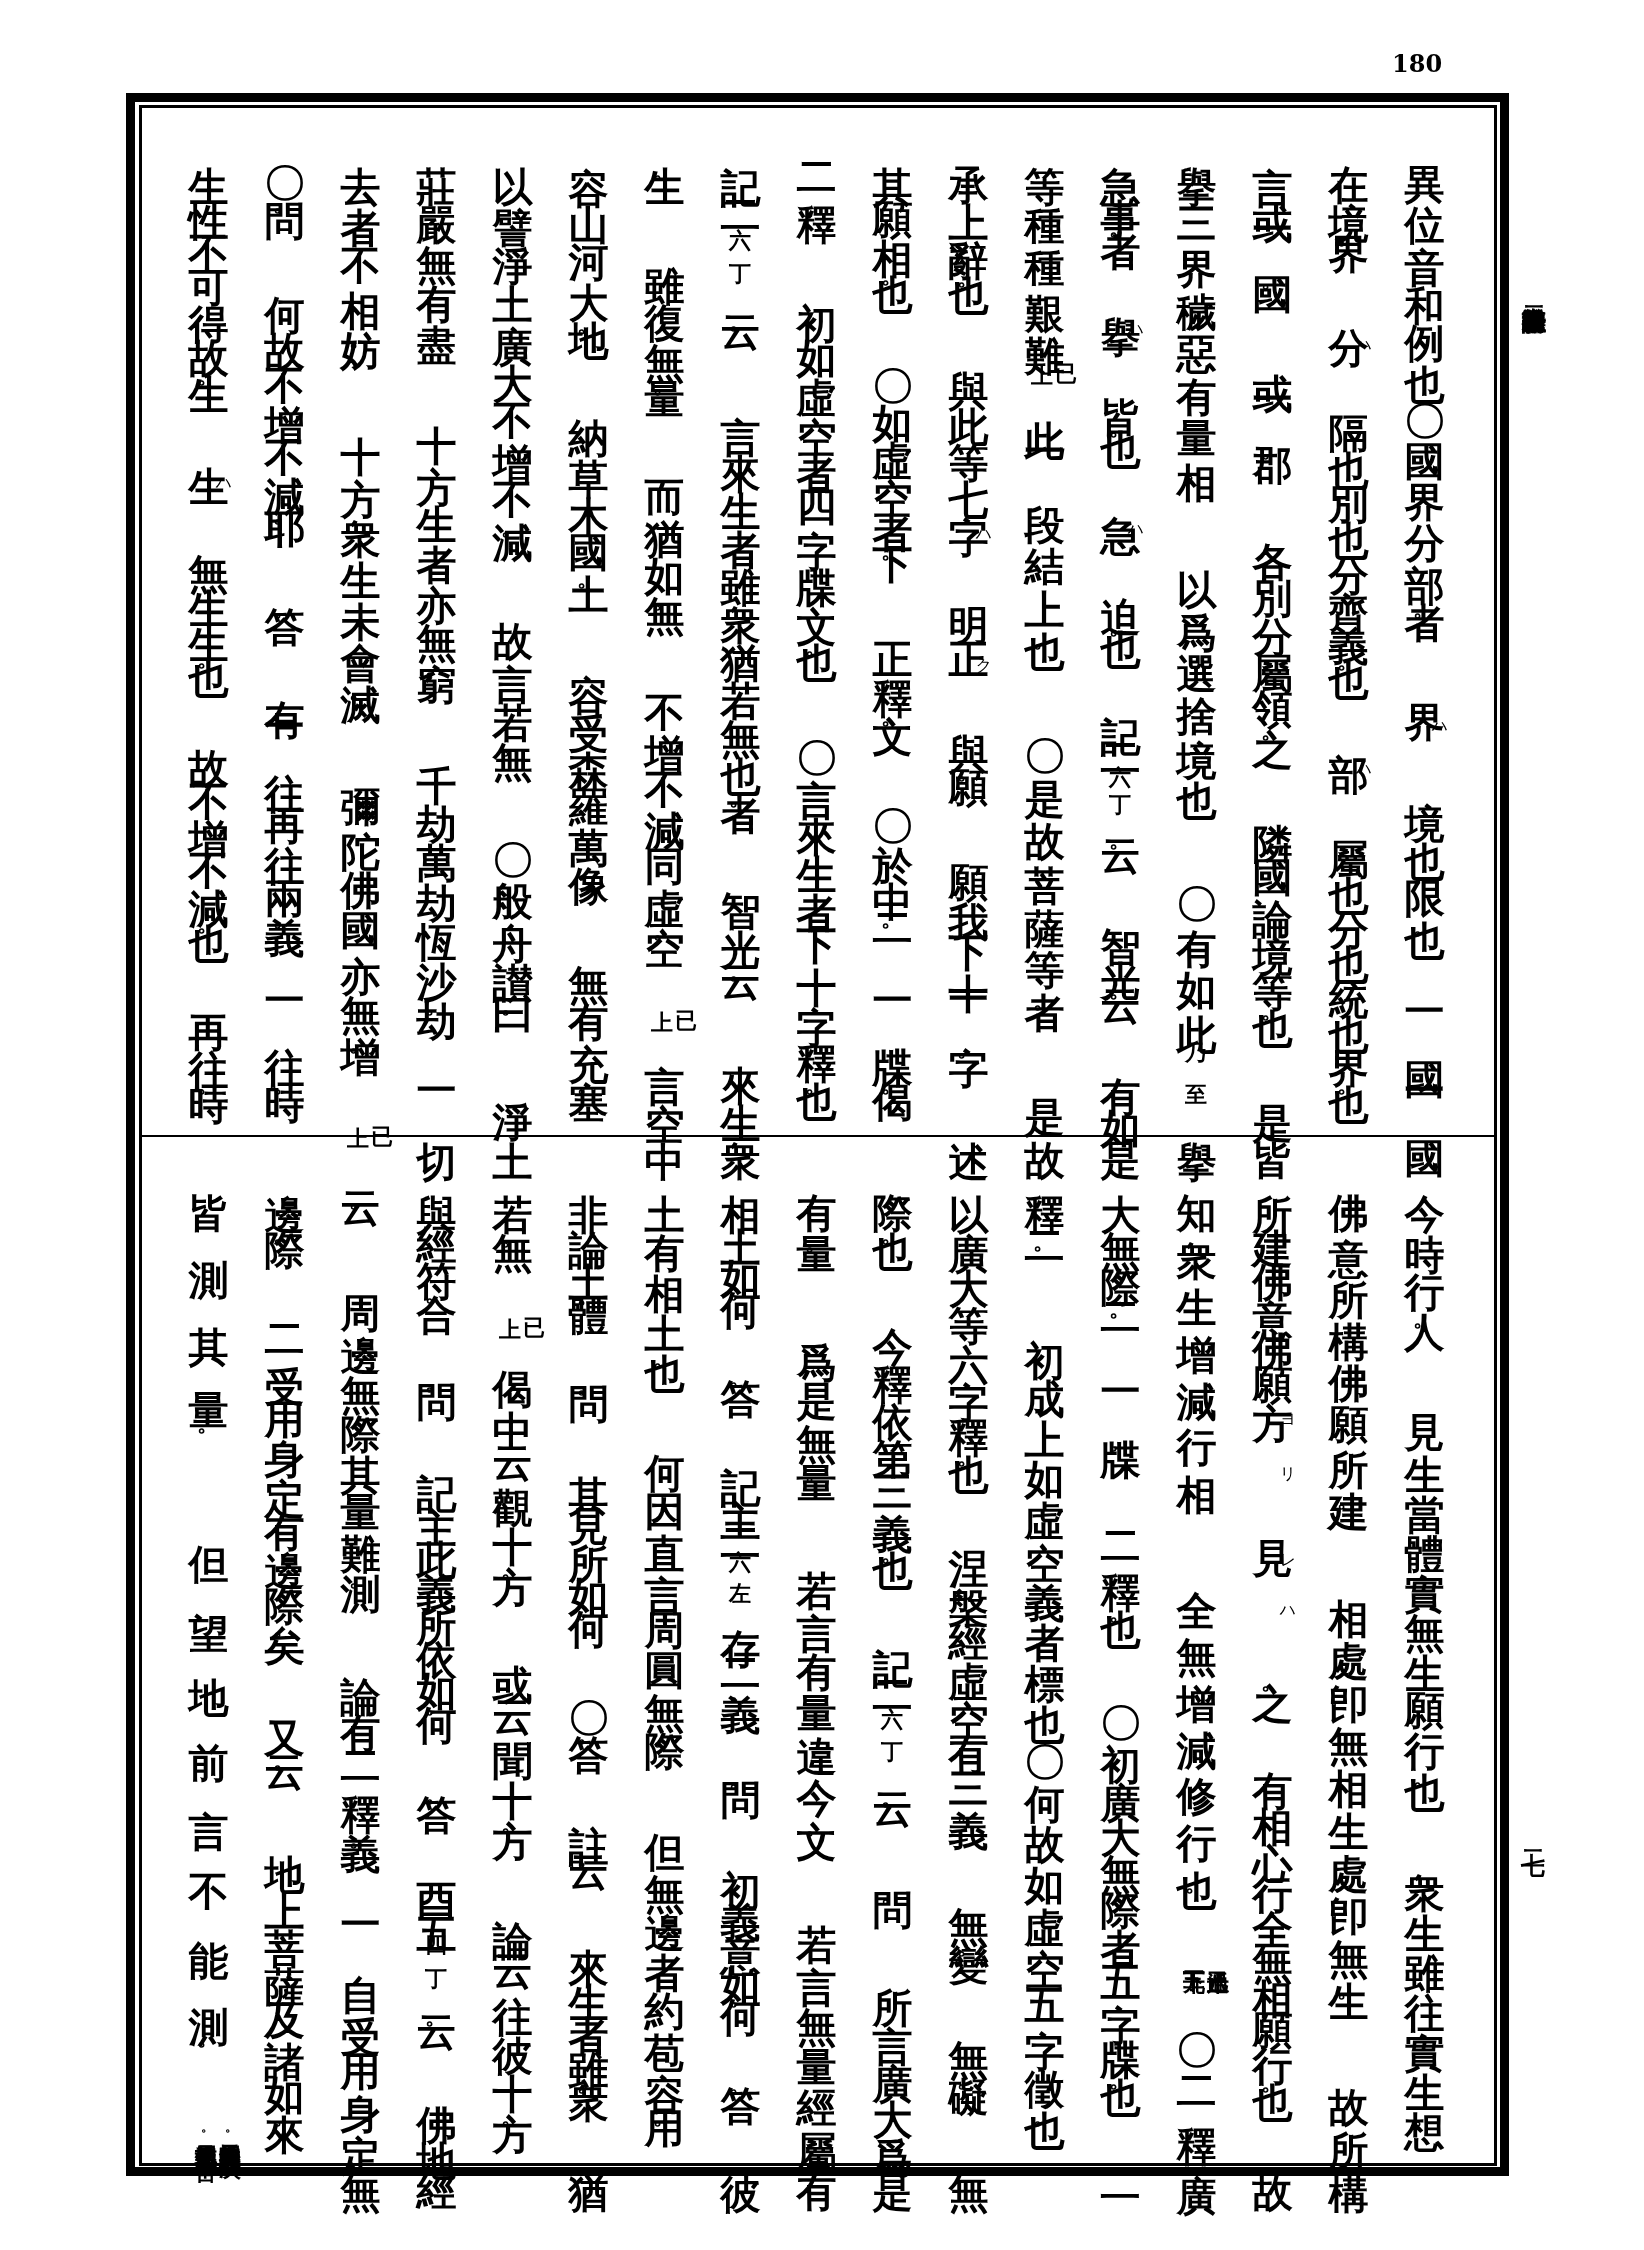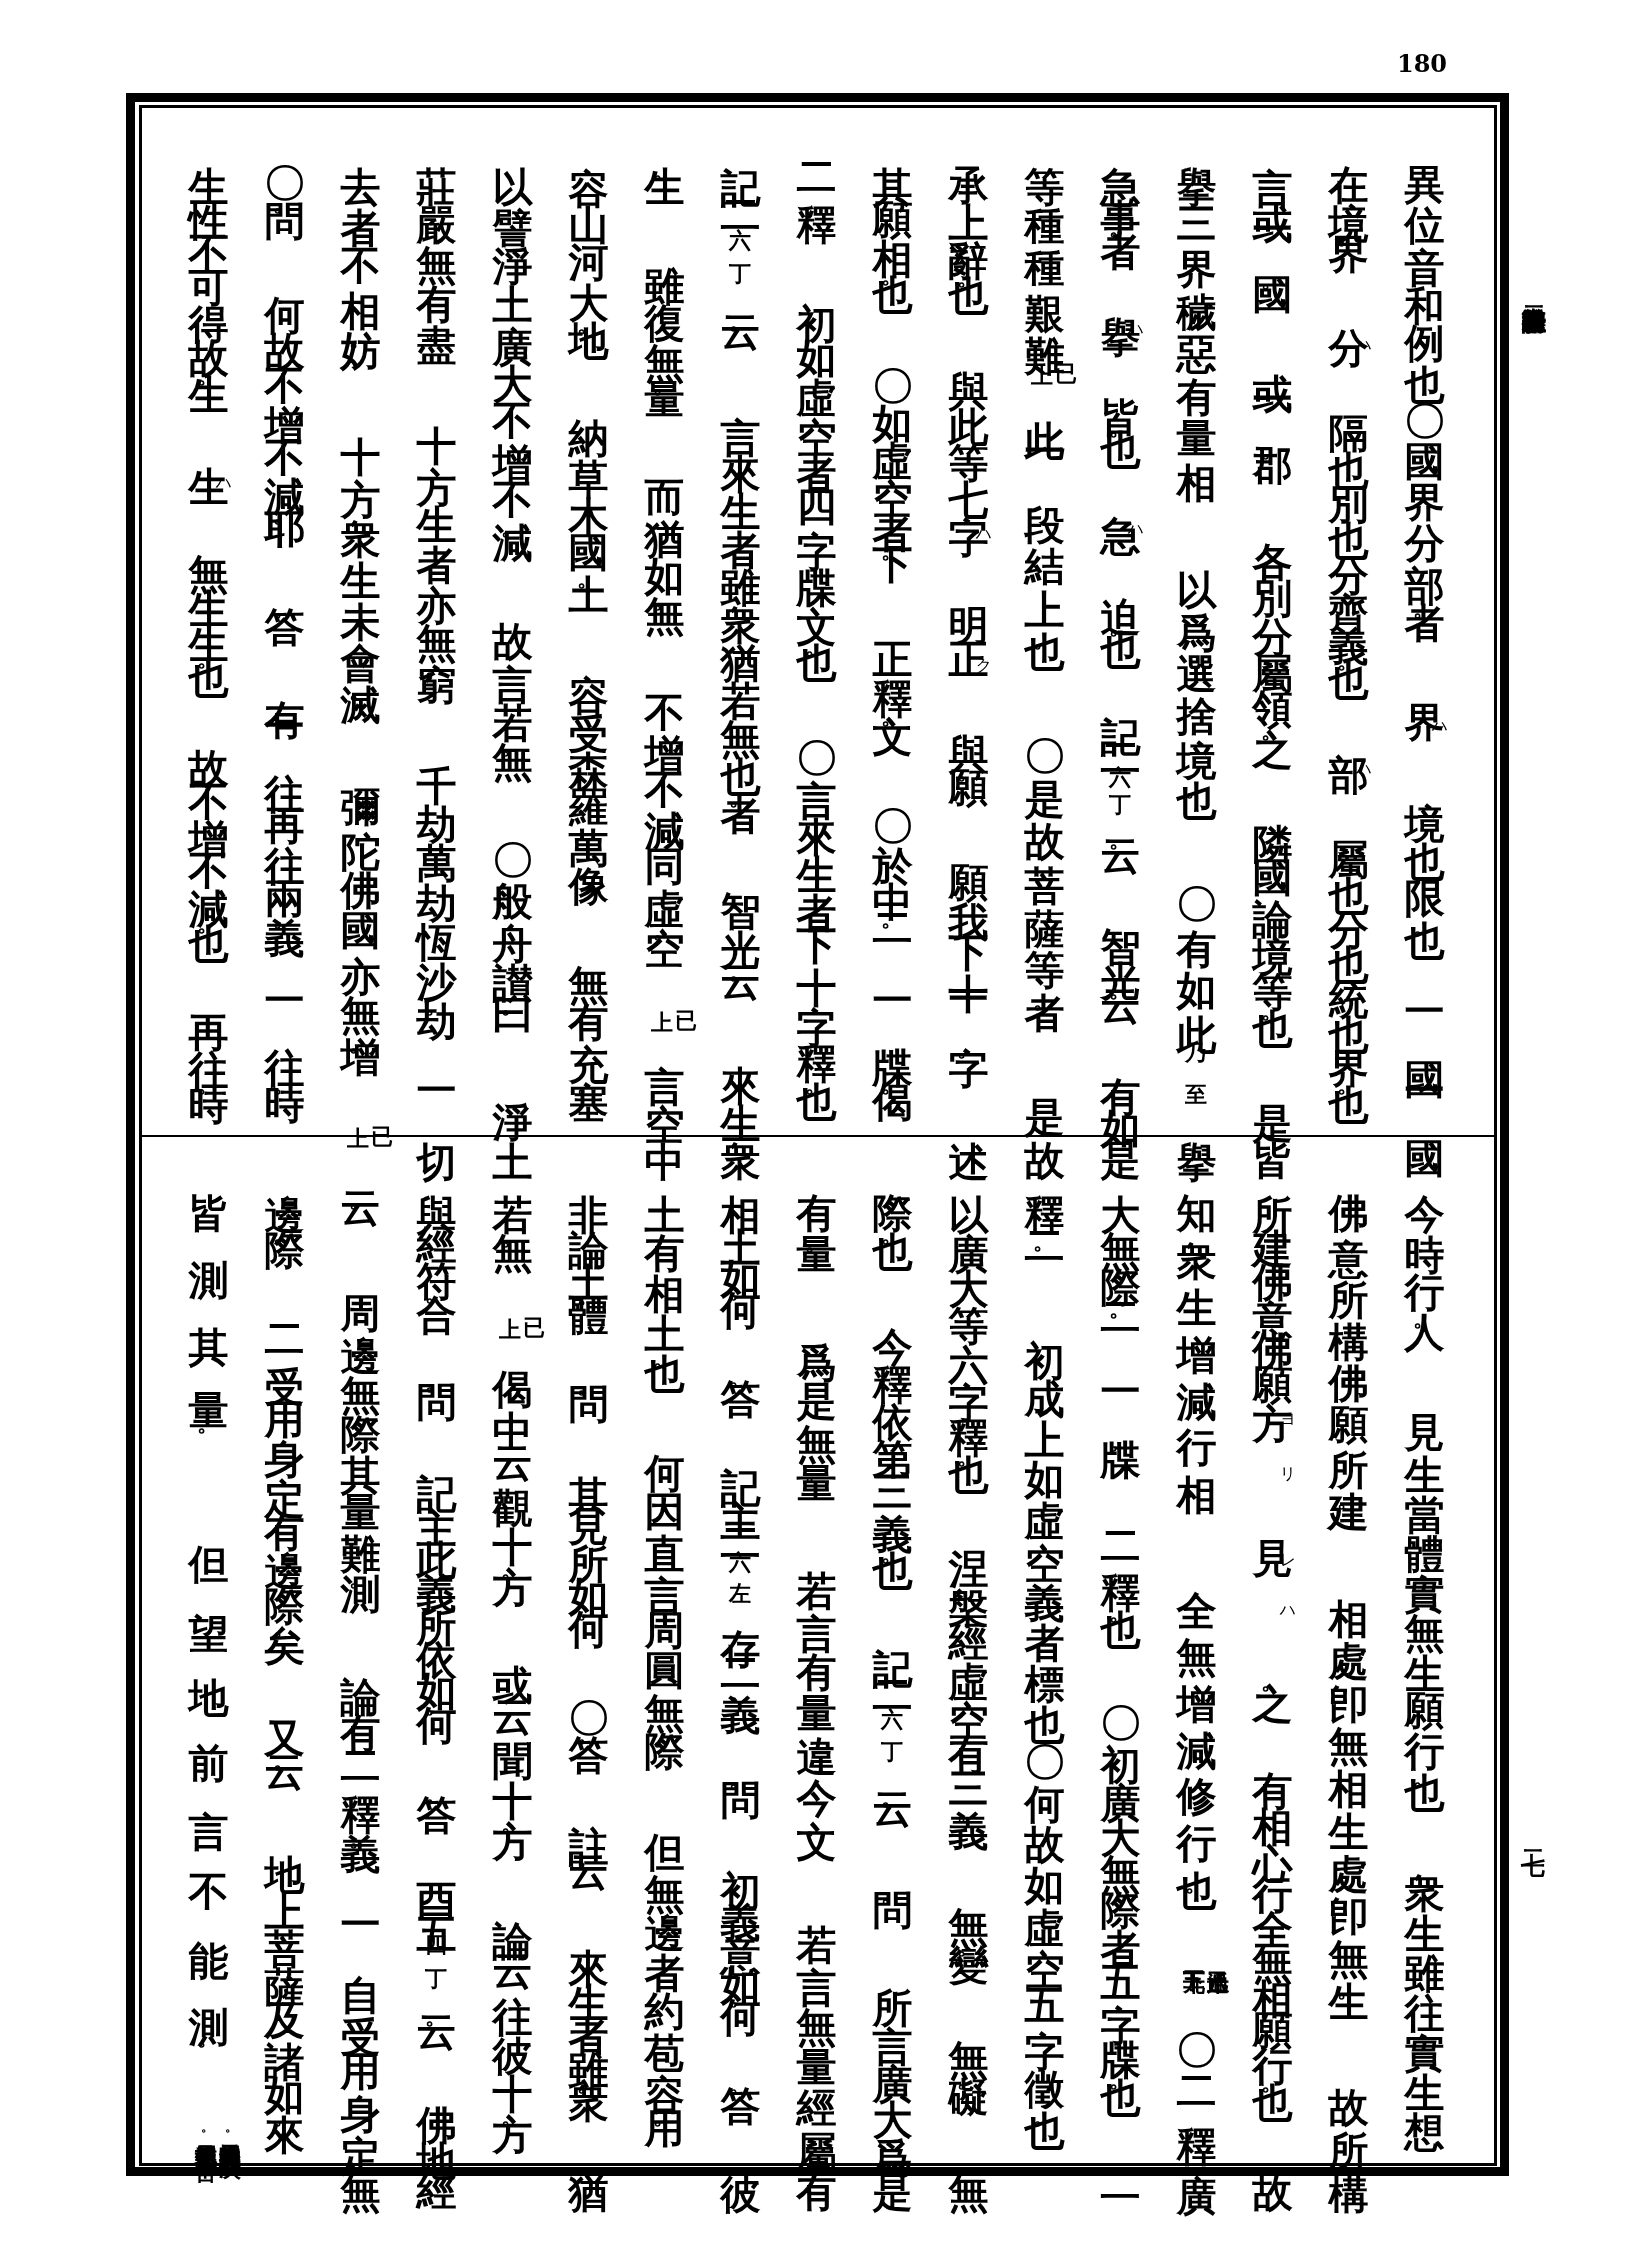--- a/index.html
+++ b/index.html
@@ -2,21 +2,21 @@
 <html><head>
   <meta charset="utf-8">
   <style>
     html, body { margin: 0; padding: 0; background: #ffffff; }
     body {
       width: 1645px; height: 2251px; position: relative; overflow: hidden;
       color: #000000; font-family: "DejaVu Serif", serif;
     }
     .page-number {
       position: absolute; left: 1392px; top: 50px; width: 60px;
-      text-align: center; font-family: "DejaVu Serif", serif;
+      text-align: left; font-family: "DejaVu Serif", serif;
       font-weight: bold; font-size: 24px; line-height: 28px;
     }
     .running-title {
       position: absolute; left: 1520px; top: 289px;
       writing-mode: vertical-rl; font-size: 24px; line-height: 28px;
       font-weight: bold; font-family: "DejaVu Serif", serif;
     }
     .folio {
       position: absolute; left: 1519px; top: 1833px;
       writing-mode: vertical-rl; font-size: 24px; line-height: 28px;

